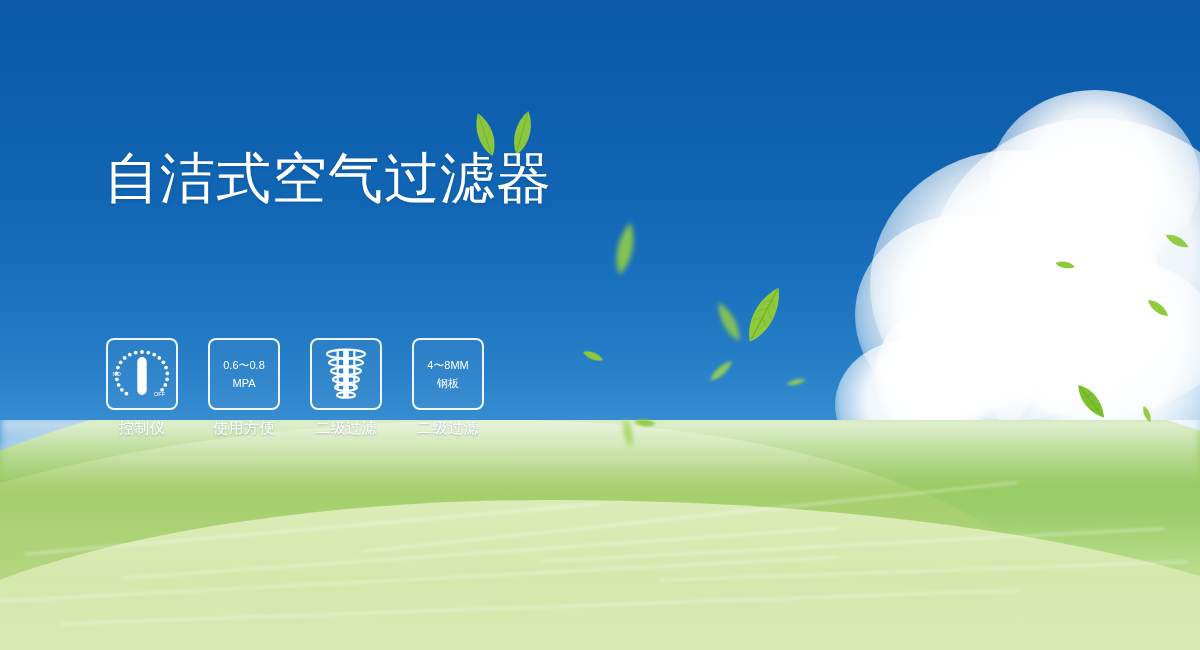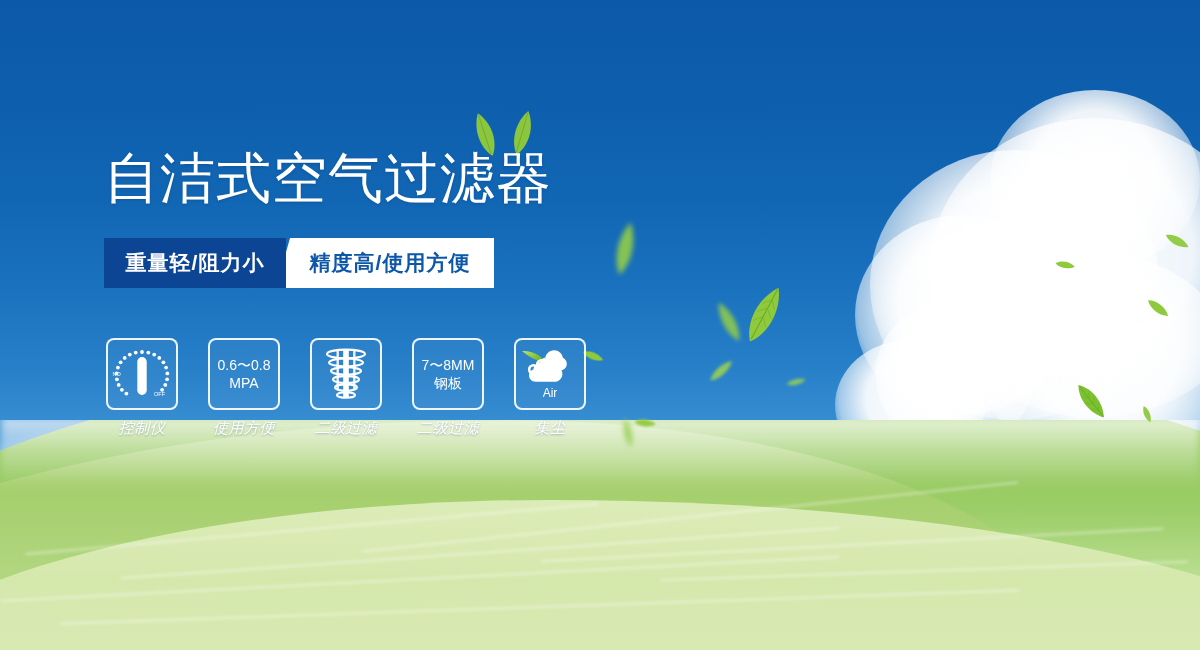--- a/index.html
+++ b/index.html
@@ -187,30 +187,29 @@
   .feature:last-child { margin-right:0; }
   .fbox {
     position:relative;
     width:72px; height:72px; margin:0 auto;
     border:2px solid rgba(255,255,255,0.92);
     border-radius:8px;
     display:flex; align-items:center; justify-content:center;
     background:rgba(255,255,255,0.04);
   }
   .fbox-text {
-    color:#ffffff; font-size:14px; line-height:18px;
+    color:#ffffff; font-size:11px; line-height:18px;
     font-weight:400; letter-spacing:0px;
     white-space:pre-line; text-align:center;
   }
   .flabel {
     margin-top:9px;
     color:#ffffff; font-size:15px; letter-spacing:0.5px;
     white-space:nowrap;
     text-shadow:0 1px 2px rgba(0,50,100,0.3);
-    font-style:italic;
   }
   .fbox svg { display:block; }
 
   
   .gauge-dot { fill:#ffffff; }
   .gauge-label { fill:#ffffff; font-size:5.5px; font-family:"Liberation Sans",sans-serif; }
 </style>
 </head>
 <body>
 
@@ -333,28 +332,20 @@
   <div class="leaf" style="left:625px; top:412px; width:40px; height:22px; transform:rotate(96deg); filter:blur(1px); opacity:.92;">
     <svg viewBox="0 0 30 64">
         <path d="M15 0 C28 18 29 46 15 63 C1 46 2 18 15 0 Z" fill="#8fc93c"></path>
       </svg>
   </div>
 
   <div id="content">
 
     <h1 id="title">自洁式空气过滤器</h1>
 
-    <div id="subtitle-bar">
-      <div id="sub-left">
-        <span id="sub-left-text">重量轻/阻力小</span>
-      </div>
-      <div id="sub-right">
-        <span id="sub-right-text">精度高/使用方便</span>
-      </div>
-    </div>
 
     <div id="features">
 
       <div class="feature">
         <div class="fbox">
           <svg width="62" height="62" viewBox="0 0 62 62">
             <g class="gauge-dot">
               <circle cx="31" cy="9" r="1.9"></circle>
               <circle cx="37.3" cy="9.6" r="1.9"></circle>
               <circle cx="43.2" cy="11.6" r="1.9"></circle>
@@ -406,42 +397,22 @@
             <rect x="21.2" y="4" width="5.6" height="48" fill="#ffffff"></rect>
             <rect x="14.5" y="4" width="2.4" height="40" fill="#ffffff" opacity=".9"></rect>
             <rect x="31.1" y="4" width="2.4" height="40" fill="#ffffff" opacity=".9"></rect>
           </svg>
         </div>
         <div class="flabel">二级过滤</div>
       </div>
 
       <div class="feature">
         <div class="fbox">
-          <span class="fbox-text">7〜8MM
+          <span class="fbox-text">4〜8MM
 钢板</span>
         </div>
         <div class="flabel">二级过滤</div>
       </div>
 
-      <div class="feature">
-        <div class="fbox">
-          <svg width="60" height="58" viewBox="0 0 60 58">
-            <defs>
-              <linearGradient id="leafgrad" x1="0" y1="0" x2="1" y2="1">
-                <stop offset="0%" stop-color="#bfe06a"></stop>
-                <stop offset="55%" stop-color="#7cc12f"></stop>
-                <stop offset="100%" stop-color="#4d9a18"></stop>
-              </linearGradient>
-            </defs>
-            <path d="M2 6 C12 5 22 11 28 19 C20 17 10 13 2 6 Z" fill="url(#leafgrad)"></path>
-            <path d="M36 20 C36 14.5 40.4 10 45.8 10 C50.6 10 54.6 13.6 55.3 18.2 C57.9 19.3 59.6 21.9 59.6 24.8 C59.6 28.9 56.4 32.1 52.4 32.1 L38 32.1 C33.9 32.1 30.6 28.8 30.6 24.7 C30.6 21.5 32.7 18.7 35.6 17.8 Z" fill="#ffffff" transform="translate(-8,-4) scale(0.92)"></path>
-            <path d="M13 26.5 C13 21.2 17.4 16.8 22.8 16.8 C26.5 16.8 29.7 18.9 31.3 21.9 C32.3 21.4 33.4 21.1 34.6 21.1 C38.9 21.1 42.4 24.6 42.4 28.9 C42.4 33.2 38.9 36.7 34.6 36.7 L15.5 36.7 C11.9 36.7 9 33.8 9 30.2 C9 27.6 10.6 25.3 12.9 24.4 Z" fill="#ffffff"></path>
-            <circle cx="13.5" cy="24.5" r="4.3" fill="none" stroke="#ffffff" stroke-width="2.6"></circle>
-            <circle cx="21.5" cy="19.5" r="4.3" fill="none" stroke="#ffffff" stroke-width="2.6"></circle>
-            <text x="30" y="52" text-anchor="middle" fill="#ffffff" font-size="12" font-family="Liberation Sans, sans-serif">Air</text>
-          </svg>
-        </div>
-        <div class="flabel">集尘</div>
-      </div>
 
     </div>
   </div>
 </div>
 
 </body></html>

